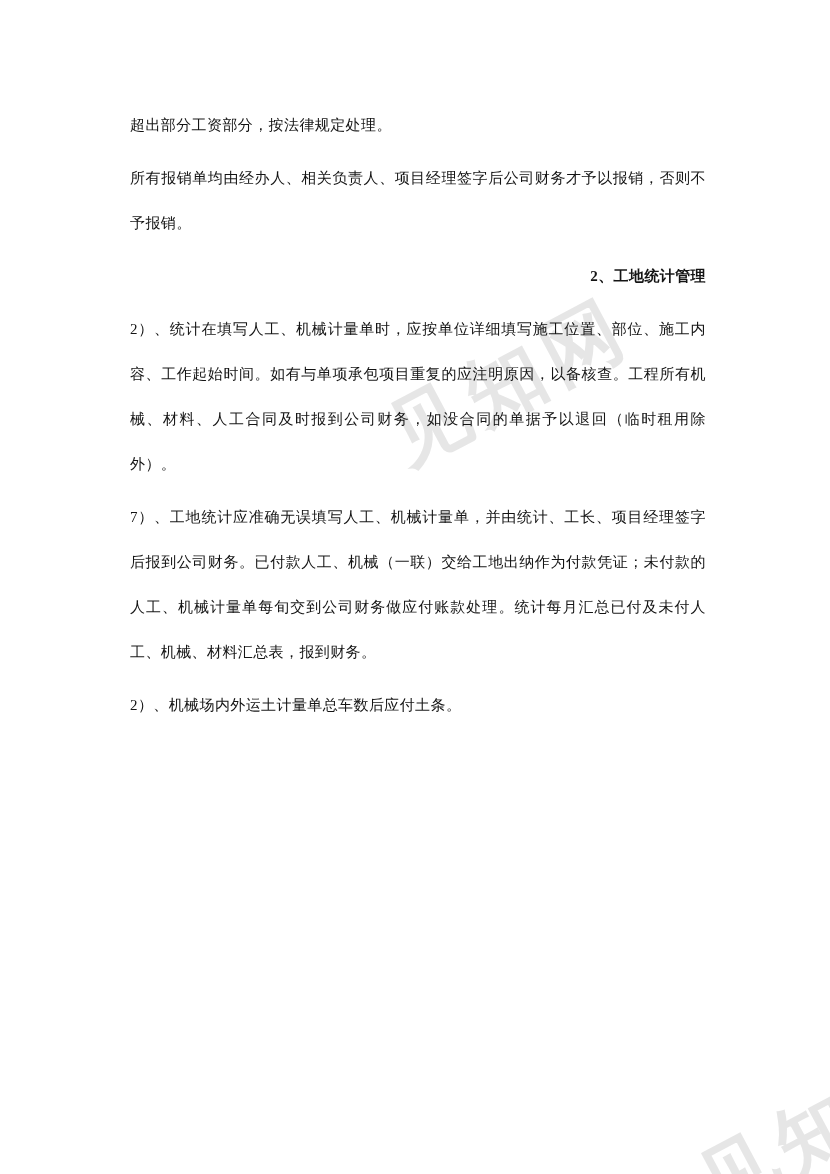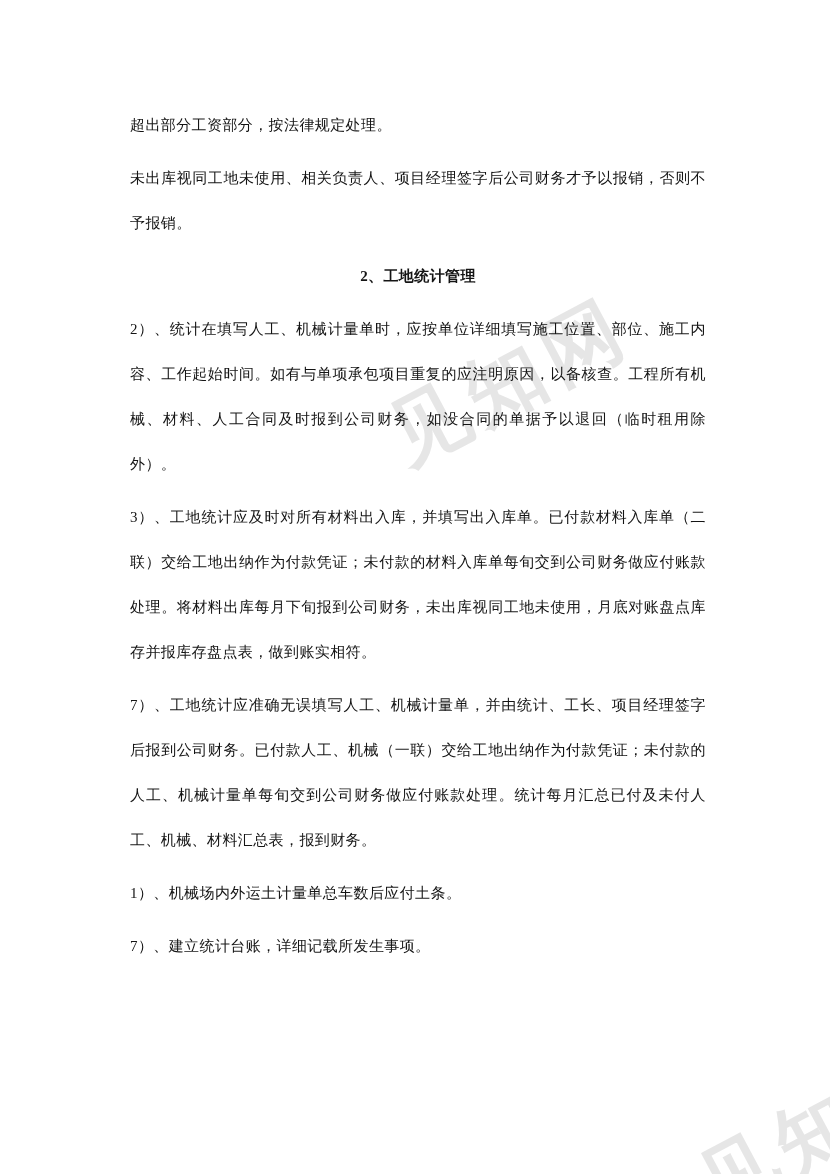--- a/index.html
+++ b/index.html
@@ -24,21 +24,21 @@
   }
   .para {
     font-size: 15px;
     line-height: 45px;
     text-align: justify;
     margin: 8px;
     letter-spacing: 0.4px;
   }
   .para.heading {
     font-weight: bold;
-    text-align: center;
+    text-align: right;
   }
   .watermark {
     position: absolute;
     color: rgba(190, 190, 190, 0.38);
     font-size: 78px;
     font-weight: bold;
     letter-spacing: 8px;
     white-space: nowrap;
     transform: rotate(-28deg);
     pointer-events: none;
@@ -57,22 +57,20 @@
 <body>
 
 <div class="screen">
 
   <div class="watermark center">见知网</div>
 
   <div class="watermark corner">见知网</div>
 
   <div class="doc-body">
     <p class="para">超出部分工资部分，按法律规定处理。</p>
-    <p class="para">未出库视同工地未使用、相关负责人、项目经理签字后公司财务才予以报销，否则不予报销。</p>
+    <p class="para">所有报销单均由经办人、相关负责人、项目经理签字后公司财务才予以报销，否则不予报销。</p>
     <p class="para heading">2、工地统计管理</p>
     <p class="para">2）、统计在填写人工、机械计量单时，应按单位详细填写施工位置、部位、施工内容、工作起始时间。如有与单项承包项目重复的应注明原因，以备核查。工程所有机械、材料、人工合同及时报到公司财务，如没合同的单据予以退回（临时租用除外）。</p>
-    <p class="para">3）、工地统计应及时对所有材料出入库，并填写出入库单。已付款材料入库单（二联）交给工地出纳作为付款凭证；未付款的材料入库单每旬交到公司财务做应付账款处理。将材料出库每月下旬报到公司财务，未出库视同工地未使用，月底对账盘点库存并报库存盘点表，做到账实相符。</p>
     <p class="para">7）、工地统计应准确无误填写人工、机械计量单，并由统计、工长、项目经理签字后报到公司财务。已付款人工、机械（一联）交给工地出纳作为付款凭证；未付款的人工、机械计量单每旬交到公司财务做应付账款处理。统计每月汇总已付及未付人工、机械、材料汇总表，报到财务。</p>
-    <p class="para">1）、机械场内外运土计量单总车数后应付土条。</p>
-    <p class="para">7）、建立统计台账，详细记载所发生事项。</p>
+    <p class="para">2）、机械场内外运土计量单总车数后应付土条。</p>
   </div>
 
 </div>
 
 </body></html>

